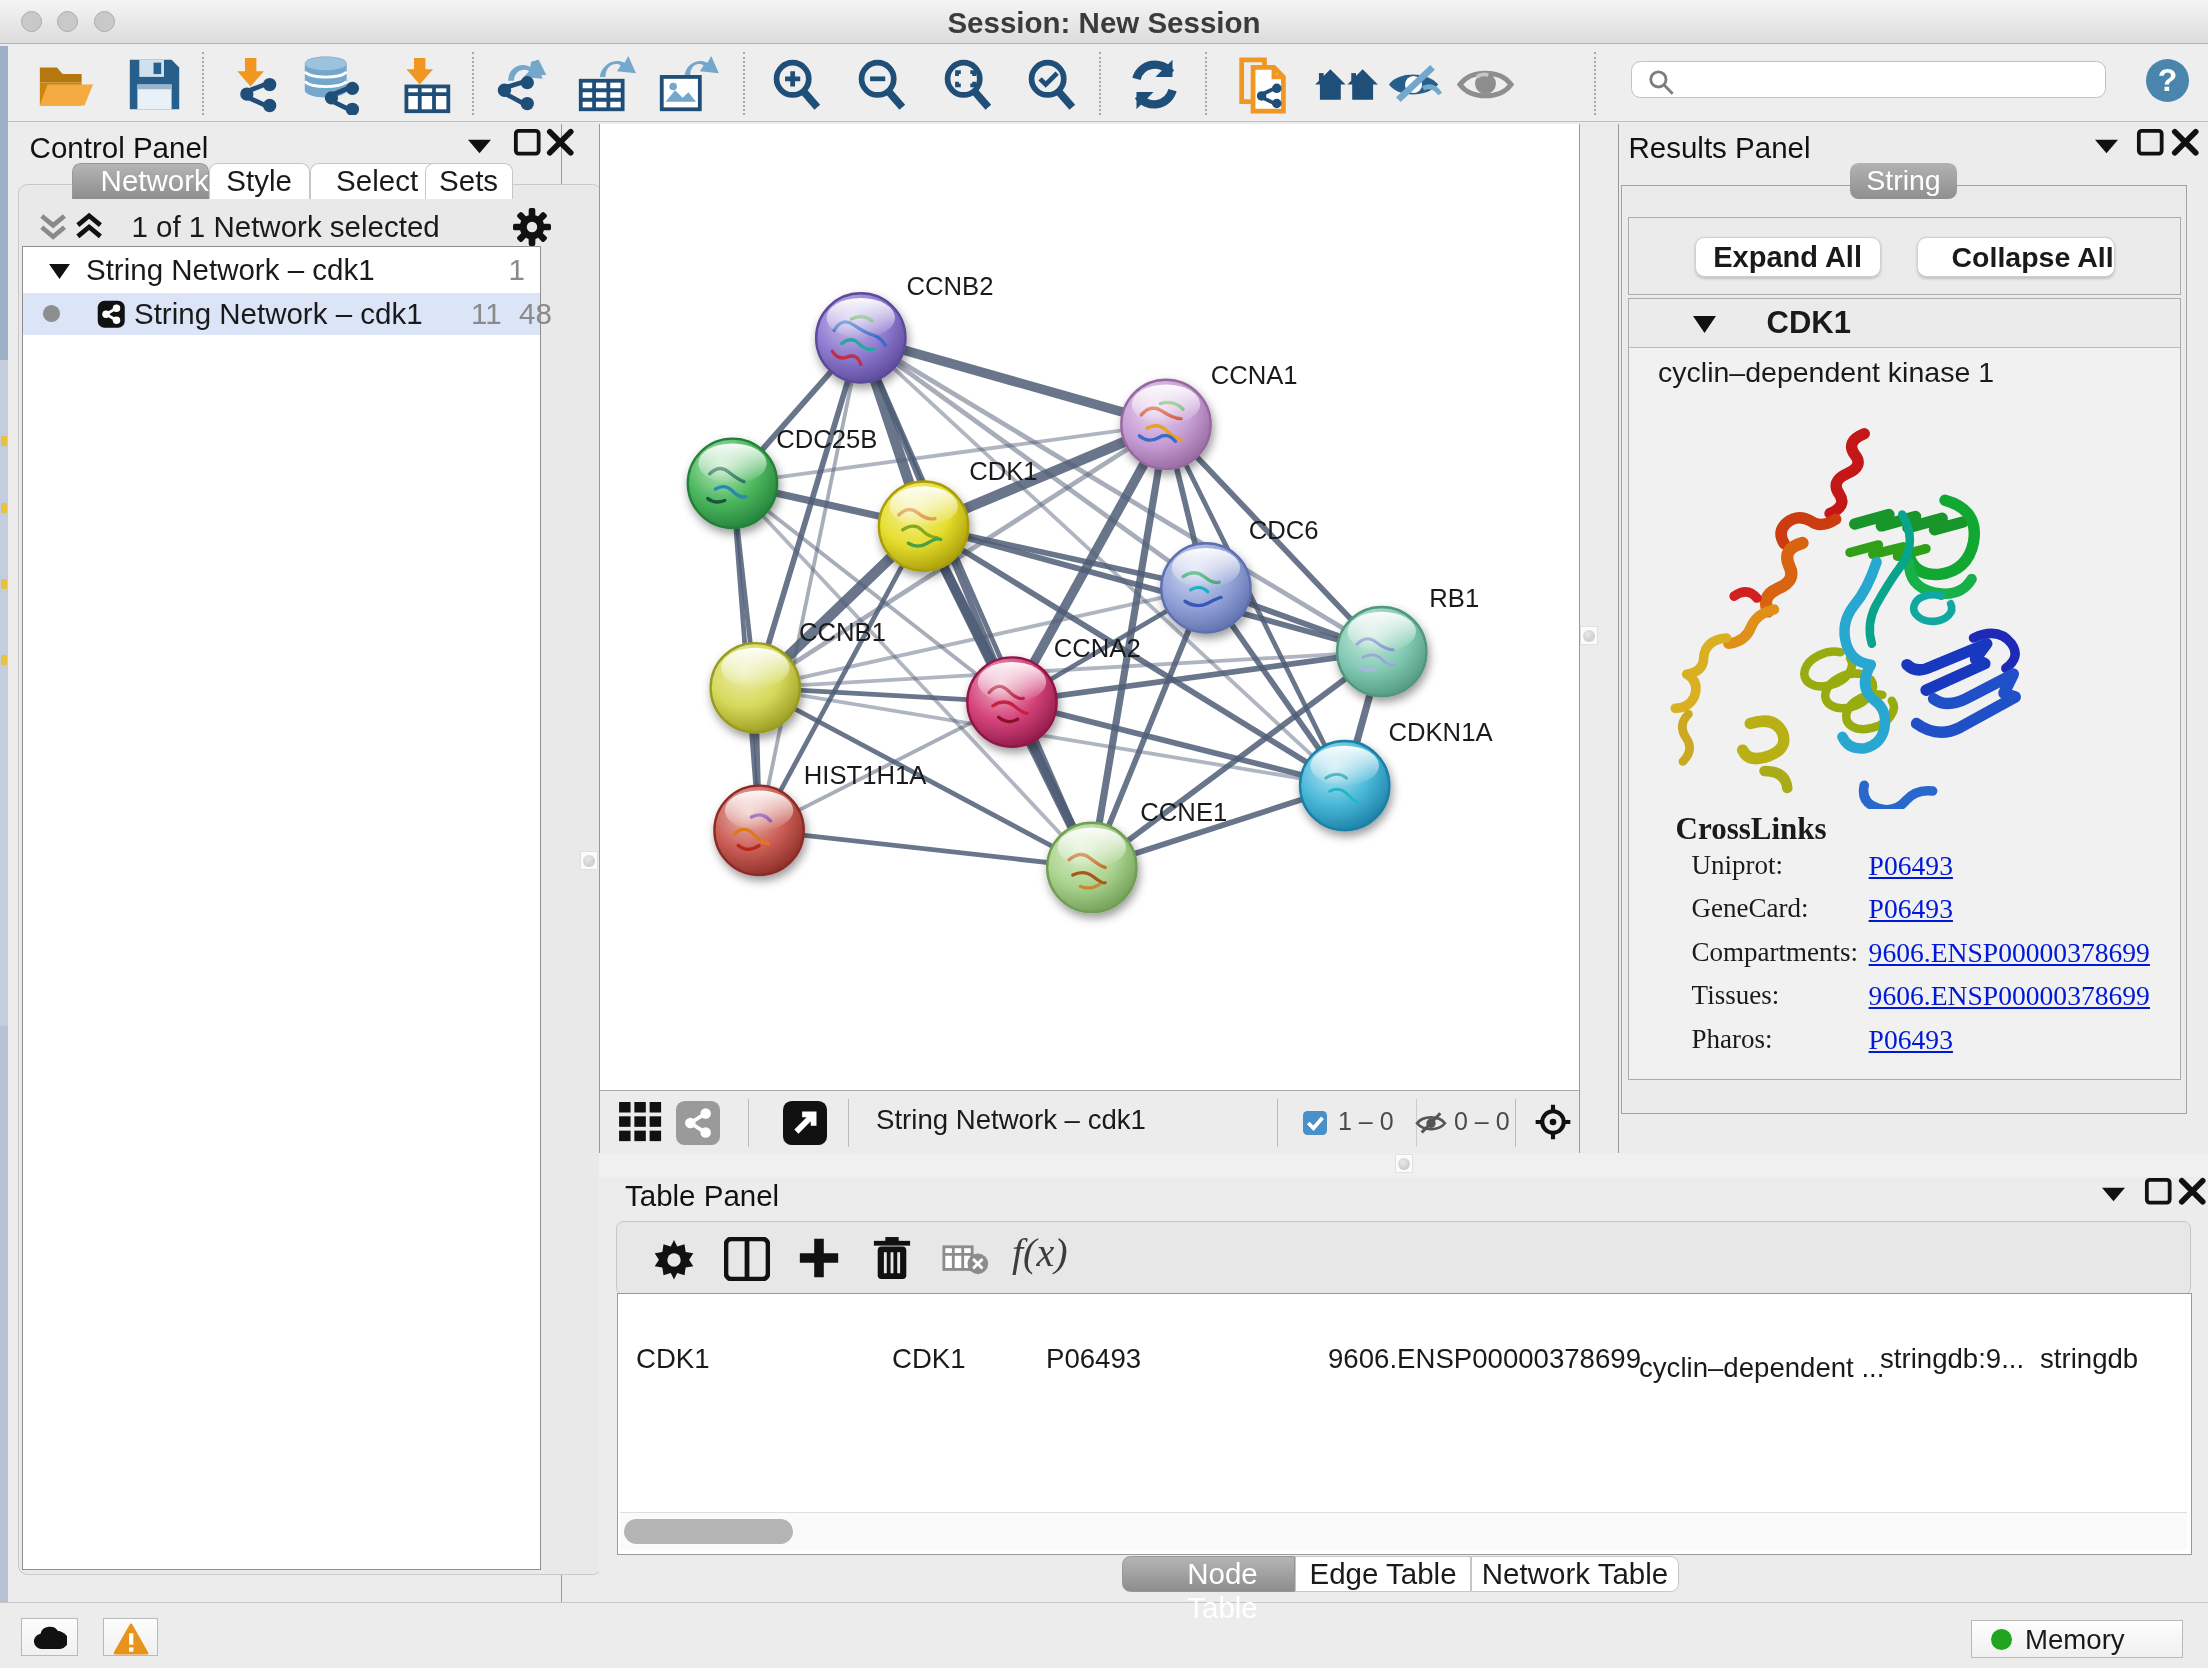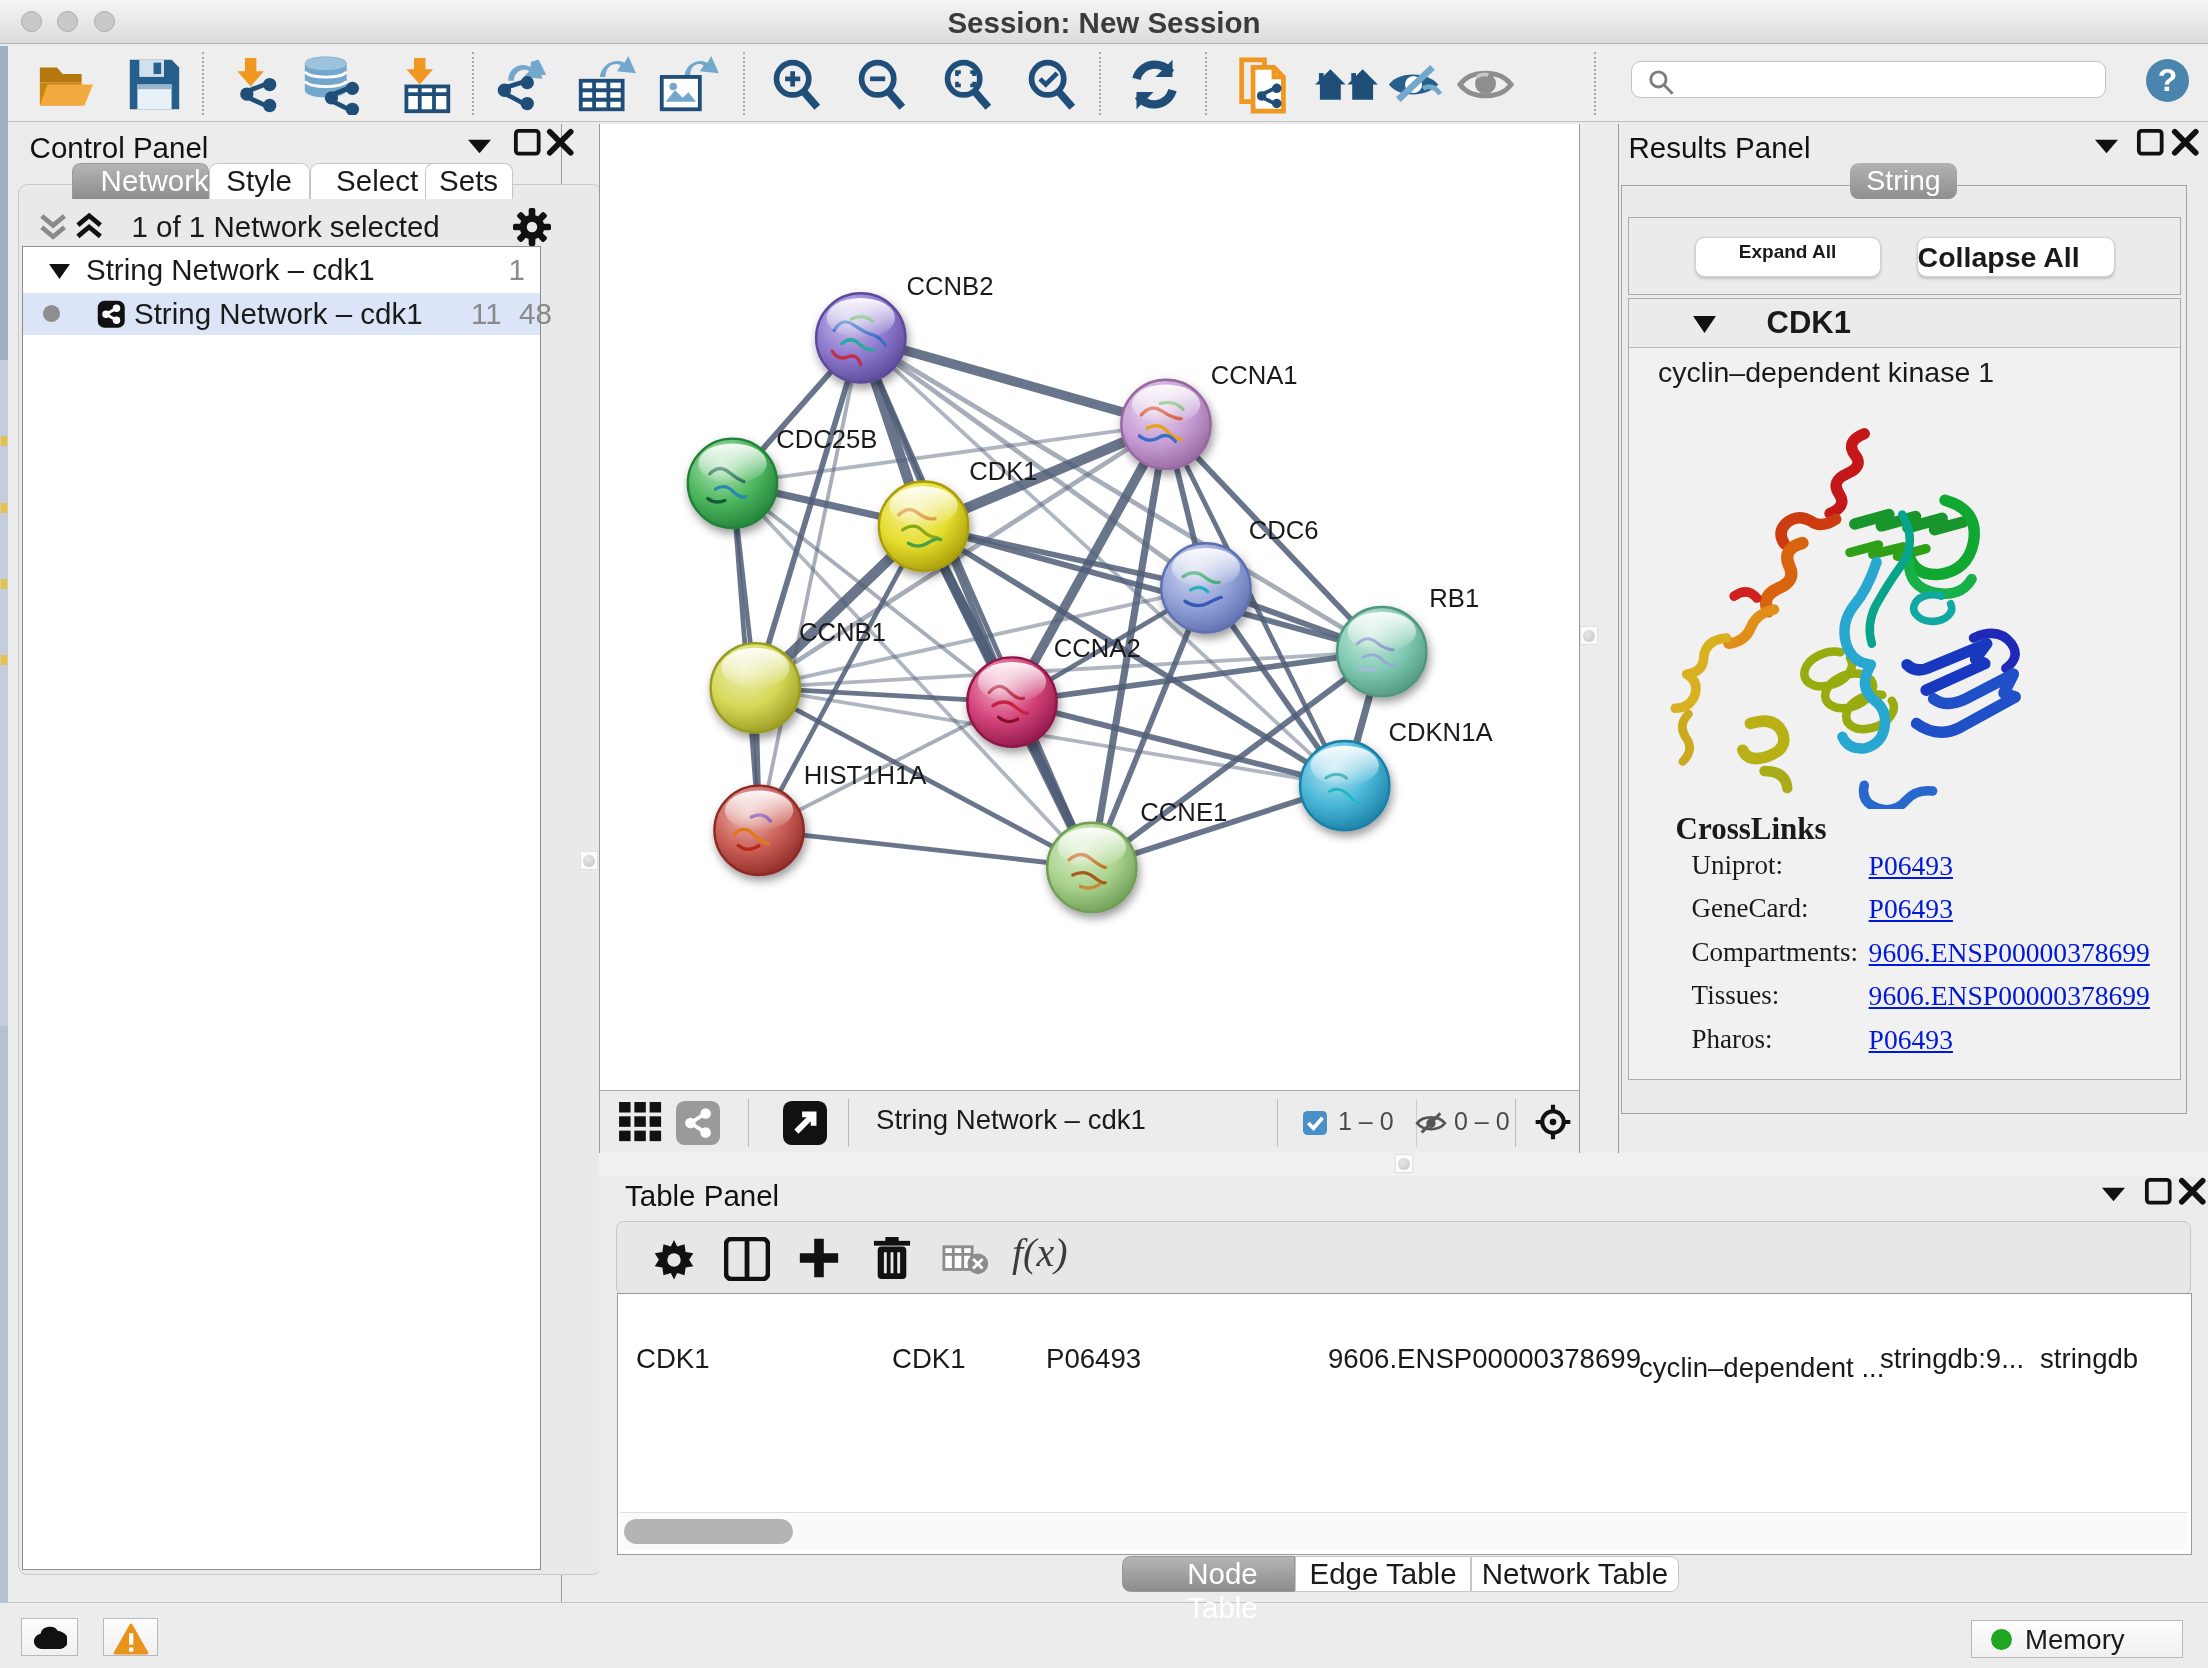--- a/index.html
+++ b/index.html
@@ -596,23 +596,23 @@
       <rect x="3" y="3" width="24" height="24" fill="none" stroke="#111" stroke-width="4" rx="3"></rect>
     </svg>
   <svg class="pctrl" style="left:552px;top:3.8px;" width="28.5" height="28.5" viewBox="0 0 30 30">
       <path d="M4 4 L26 26 M26 4 L4 26" stroke="#111" stroke-width="6" stroke-linecap="round"></path>
     </svg>
   <div style="position:absolute;left:1.9px;top:61px;width:566px;height:929px;background:#ebebeb;border:1.9px solid #a2a2a2;"></div>
   <div style="position:absolute;left:231px;top:39px;width:107px;height:36px;background:linear-gradient(#b2b2b2,#8f8f8f);
        border-radius:8.6px;color:#fff;font-size:28.5px;text-align:center;padding-top:1px;">String</div>
   <div style="position:absolute;left:8.6px;top:93px;width:553px;height:78px;background:#ebebeb;border:1.9px solid #ababab;">
     <div style="position:absolute;left:66px;top:19px;width:186px;height:40px;background:#fff;border:1.9px solid #cfcfcf;border-radius:9.5px;
-         font-size:19px;font-weight:bold;text-align:center;padding-top:2.9px;box-shadow:0 1.9px 2.9px rgba(0,0,0,0.18);">Expand All</div>
+         font-size:29px;font-weight:bold;text-align:center;padding-top:2.9px;box-shadow:0 1.9px 2.9px rgba(0,0,0,0.18);">Expand All</div>
     <div style="position:absolute;left:288px;top:19px;width:198px;height:40px;background:#fff;border:1.9px solid #cfcfcf;border-radius:9.5px;
-         font-size:28.5px;font-weight:bold;text-align:left;padding-top:2.9px;box-shadow:0 1.9px 2.9px rgba(0,0,0,0.18);">Collapse All</div>
+         font-size:28.5px;font-weight:bold;text-align:right;padding-top:2.9px;box-shadow:0 1.9px 2.9px rgba(0,0,0,0.18);">Collapse All</div>
   </div>
   <div style="position:absolute;left:8.6px;top:174px;width:553px;height:782px;background:#f1f1f1;border:1.9px solid #ababab;">
     <div style="position:absolute;left:0;top:0;width:100%;height:49px;background:#ebebeb;border-bottom:1.9px solid #bbb;">
       <svg style="position:absolute;left:63px;top:15px;" width="25" height="21" viewBox="0 0 26 22">
           <path d="M1 2 L25 2 L13 20 z" fill="#111"></path>
         </svg>
       <span style="position:absolute;left:138px;top:5.7px;font-size:31px;font-weight:bold;">CDK1</span>
     </div>
     <div style="position:absolute;left:29.5px;top:57px;font-size:28.5px;">cyclin–dependent kinase 1</div>
     <svg style="position:absolute;left:31px;top:111px;" width="380" height="399" viewBox="0 0 400 420">

